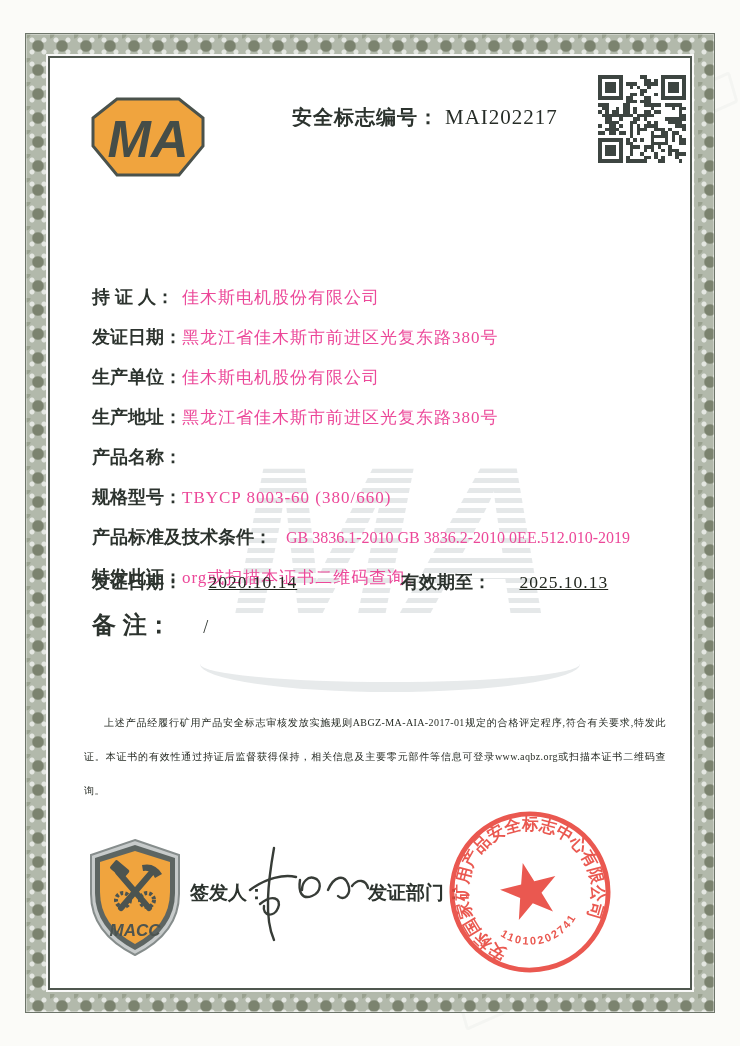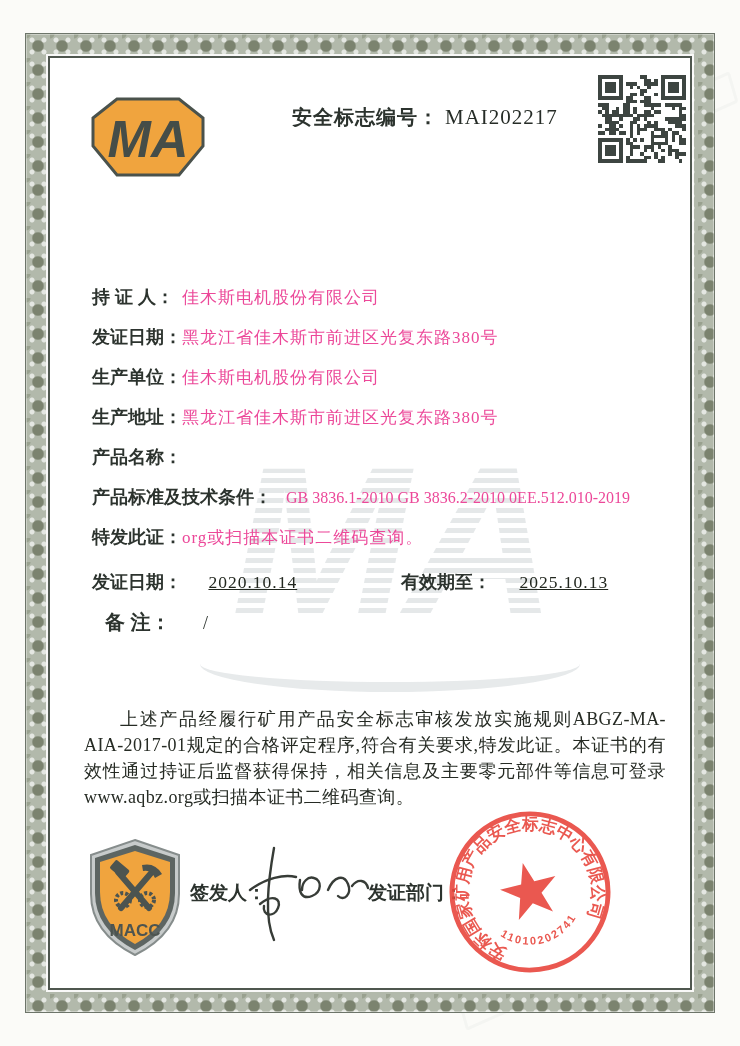--- a/index.html
+++ b/index.html
@@ -47,42 +47,42 @@
   .row{display:flex;align-items:baseline;line-height:23px;margin-bottom:17px;white-space:nowrap;}
   .row .lbl{font-weight:bold;font-size:18px;color:#2c332e;flex:0 0 90px;}
   .row.wide .lbl{flex:0 0 auto;margin-right:14px;text-align:center;}
   .row .val{font-family:"Liberation Serif",serif;font-size:17px;color:#ec4899;letter-spacing:1px;}
   .row.wide .val{font-size:16px;letter-spacing:0;}
   .dateline{position:absolute;left:42px;top:512px;right:26px;white-space:nowrap;}
   .dateline .lbl{font-weight:bold;font-size:18px;}
   .dateline .val{font-family:"Liberation Serif",serif;font-size:17.5px;color:#22271f;letter-spacing:1px;text-decoration:underline;}
   .valid-group{position:absolute;left:300px;top:0;margin-left:9px;}
   .remarkline{position:absolute;left:42px;top:551px;white-space:nowrap;}
-  .remarkline .lbl{font-weight:bold;font-size:20px;margin-left:13px;}
+  .remarkline .lbl{font-weight:bold;font-size:24px;}
   .remarkline .val{font-family:"Liberation Serif",serif;font-size:18px;margin-left:28px;}
   
   .watermark{position:absolute;left:120px;top:360px;width:440px;height:280px;pointer-events:none;}
   .wm-ma{
     font-family:"Liberation Sans",sans-serif;font-weight:900;font-style:italic;
     font-size:215px;line-height:250px;text-align:center;letter-spacing:-8px;
     background:repeating-linear-gradient(#ccd2d5 0 5px, rgba(255,255,255,0) 5px 10px);
     -webkit-background-clip:text;background-clip:text;color:transparent;opacity:.5;
   }
   .wm-swoosh{
     position:absolute;left:30px;top:218px;width:380px;height:46px;
     border:0;border-bottom:10px solid #d4d9db;border-radius:50%;opacity:.55;
   }
   
   .statement{
     position:absolute;left:34px;top:648px;width:582px;
-    font-family:"Liberation Serif",serif;font-size:18px;line-height:26px;
+    font-family:"Liberation Serif",serif;font-size:10px;line-height:34px;
     color:#262b24;text-align:justify;text-indent:2em;letter-spacing:.4px;
   }
   
-  .macc{position:absolute;left:35px;top:780px;width:100px;height:120px;}
+  .macc{position:absolute;left:35px;top:780px;width:100px;height:120px;font-style:italic;}
   .signer{position:absolute;left:140px;top:822px;font-weight:bold;font-size:19px;white-space:nowrap;}
   .signature{position:absolute;left:186px;top:776px;width:150px;height:120px;}
   .issuer{position:absolute;left:318px;top:822px;font-weight:bold;font-size:19px;white-space:nowrap;}
   .stamp{position:absolute;left:394px;top:748px;width:172px;height:172px;transform:rotate(-14deg);opacity:.9;}
 </style>
 </head>
 <body>
 
 <div class="page">
 
@@ -361,20 +361,24 @@
           <span class="lbl">生产单位：</span>
           <span class="val">佳木斯电机股份有限公司</span>
         </div>
         <div class="row">
           <span class="lbl">生产地址：</span>
           <span class="val">黑龙江省佳木斯市前进区光复东路380号</span>
         </div>
         <div class="row">
           <span class="lbl">产品名称：</span>
         </div>
+        <div class="row">
+          <span class="lbl">规格型号：</span>
+          <span class="val">TBYCP 8003-60 (380/660)</span>
+        </div>
         <div class="row wide">
           <span class="lbl">产品标准及技术条件：</span>
           <span class="val">GB 3836.1-2010 GB 3836.2-2010 0EE.512.010-2019</span>
         </div>
         <div class="row">
           <span class="lbl">特发此证：</span>
           <span class="val">org或扫描本证书二维码查询。</span>
         </div>
       </div>
 

